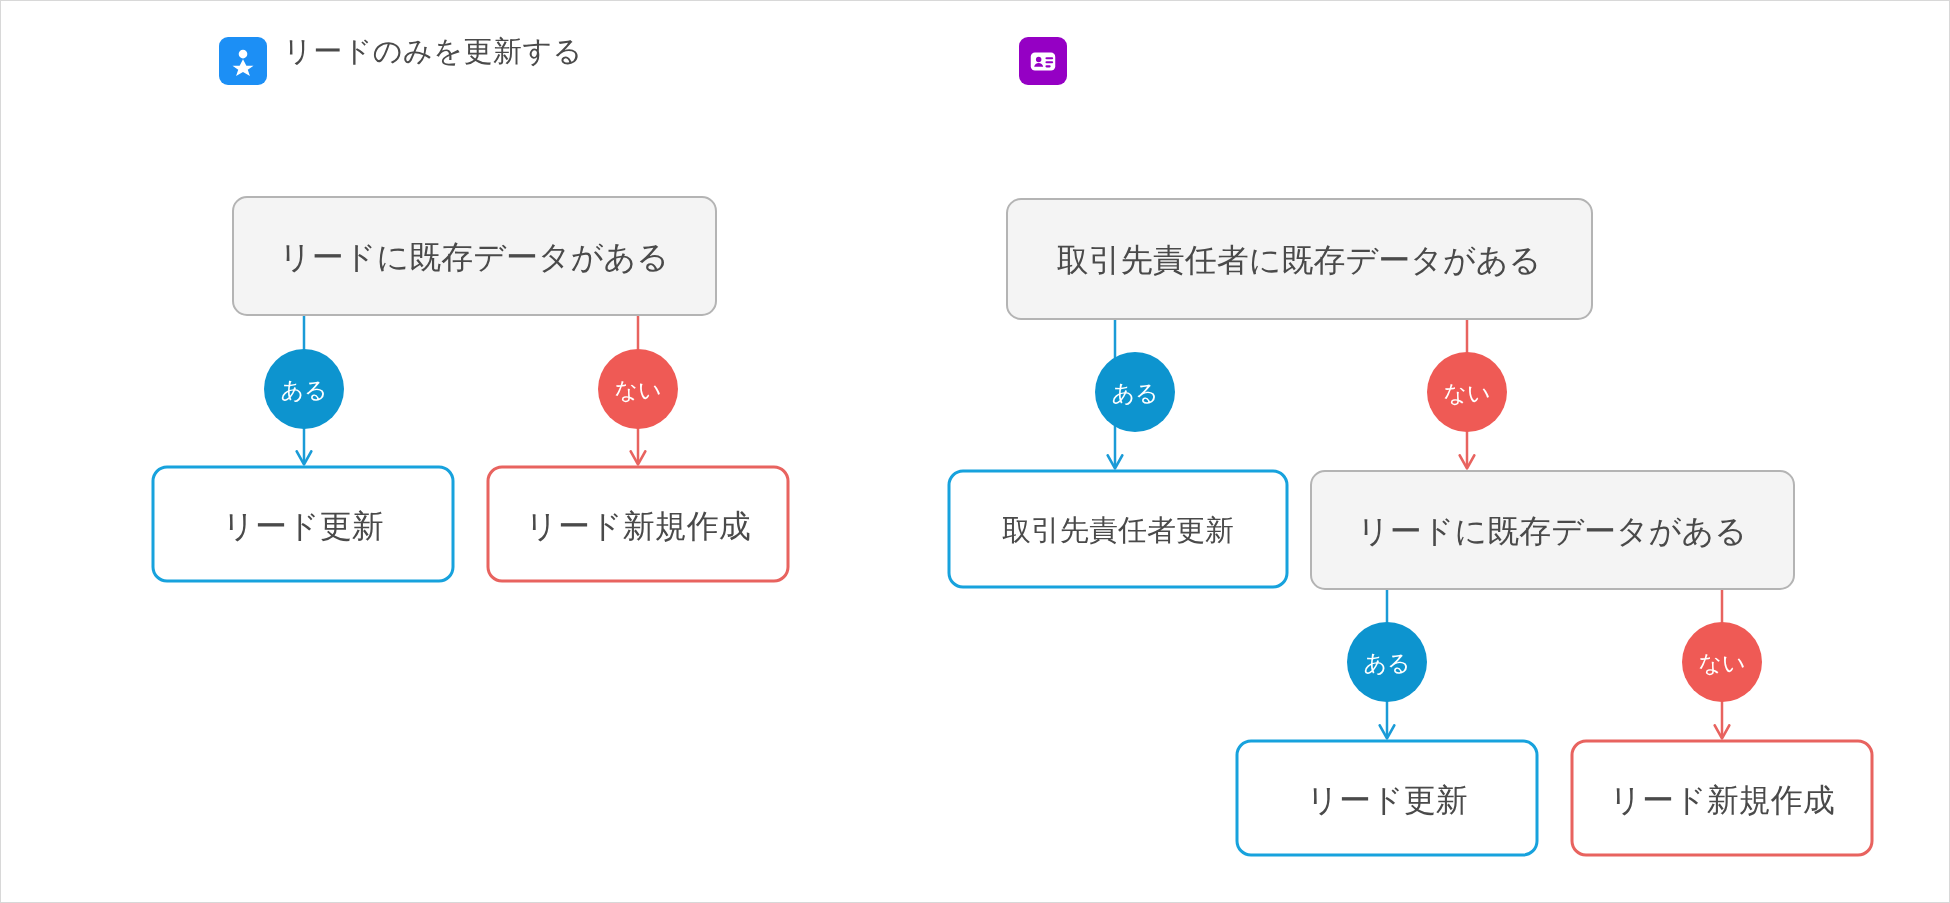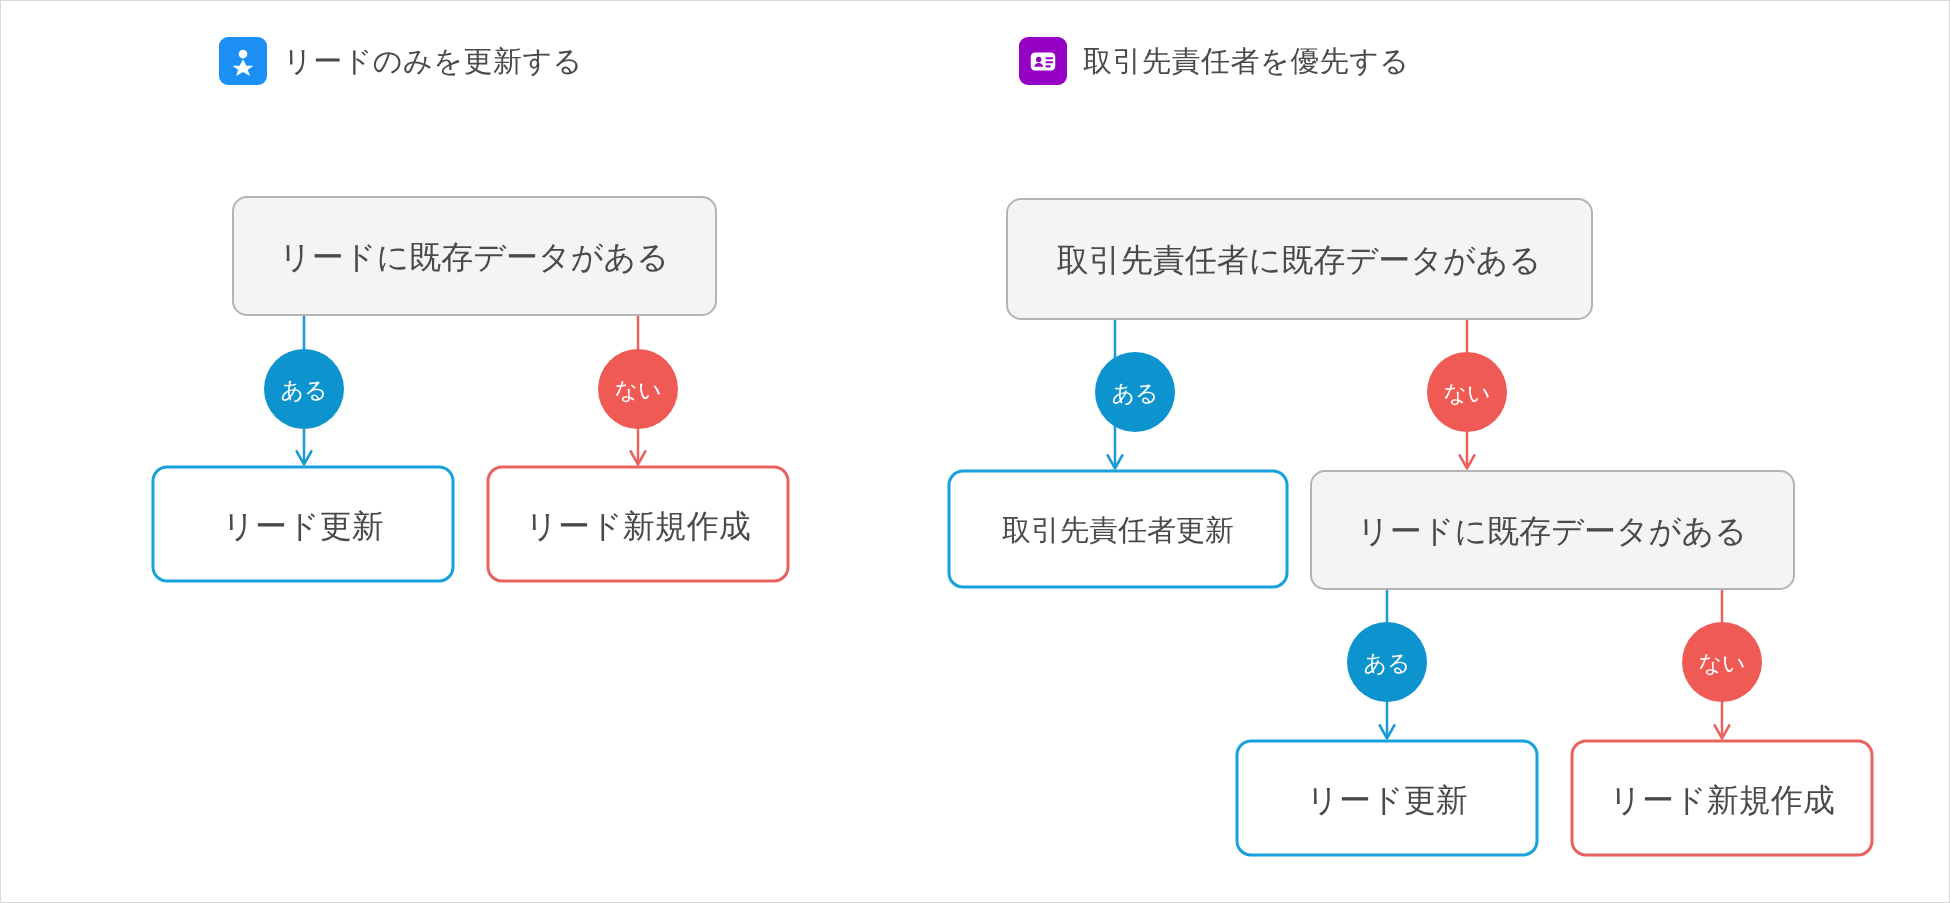--- a/index.html
+++ b/index.html
@@ -18,21 +18,20 @@
     background: #ffffff;
     border: 1px solid #d8d8d8;
     box-sizing: border-box;
     overflow: hidden;
   }
 
   
   .heading {
     position: absolute;
     display: flex;
-    align-items: center;
     gap: 16px;
     white-space: nowrap;
   }
   .heading-icon {
     width: 48px;
     height: 48px;
     border-radius: 9px;
     display: flex;
     align-items: center;
     justify-content: center;
@@ -123,21 +122,20 @@
     <span class="heading-icon icon-contact">
       <svg width="32" height="32" viewBox="0 0 34 34" aria-hidden="true">
         <rect x="4" y="8" width="26" height="19" rx="4.5" fill="#ffffff"></rect>
         <circle cx="12.4" cy="15.3" r="2.9" fill="#9500c4"></circle>
         <path d="M7.6 23.2 c0.4-2.6 2.4-4.1 4.8-4.1 s4.4 1.5 4.8 4.1 z" fill="#9500c4"></path>
         <rect x="19.6" y="13.0" width="8.2" height="2.2" rx="1.1" fill="#9500c4"></rect>
         <rect x="19.6" y="17.3" width="8.2" height="2.2" rx="1.1" fill="#9500c4"></rect>
         <rect x="19.6" y="21.6" width="5.6" height="2.2" rx="1.1" fill="#9500c4"></rect>
       </svg>
     </span>
-    <span class="heading-label">取引先責任者を優先する</span>
   </div>
 
   <svg id="flow" viewBox="0 0 1950 903">
     <defs>
       <marker id="arrow-blue" viewBox="0 0 12 12" refX="9" refY="6" markerWidth="7" markerHeight="7" orient="auto-start-reverse">
         <path d="M1 1 L10 6 L1 11" fill="none" stroke="#1a9bd7" stroke-width="1.8" stroke-linecap="round" stroke-linejoin="round"></path>
       </marker>
       <marker id="arrow-red" viewBox="0 0 12 12" refX="9" refY="6" markerWidth="7" markerHeight="7" orient="auto-start-reverse">
         <path d="M1 1 L10 6 L1 11" fill="none" stroke="#e8635f" stroke-width="1.8" stroke-linecap="round" stroke-linejoin="round"></path>
       </marker>

